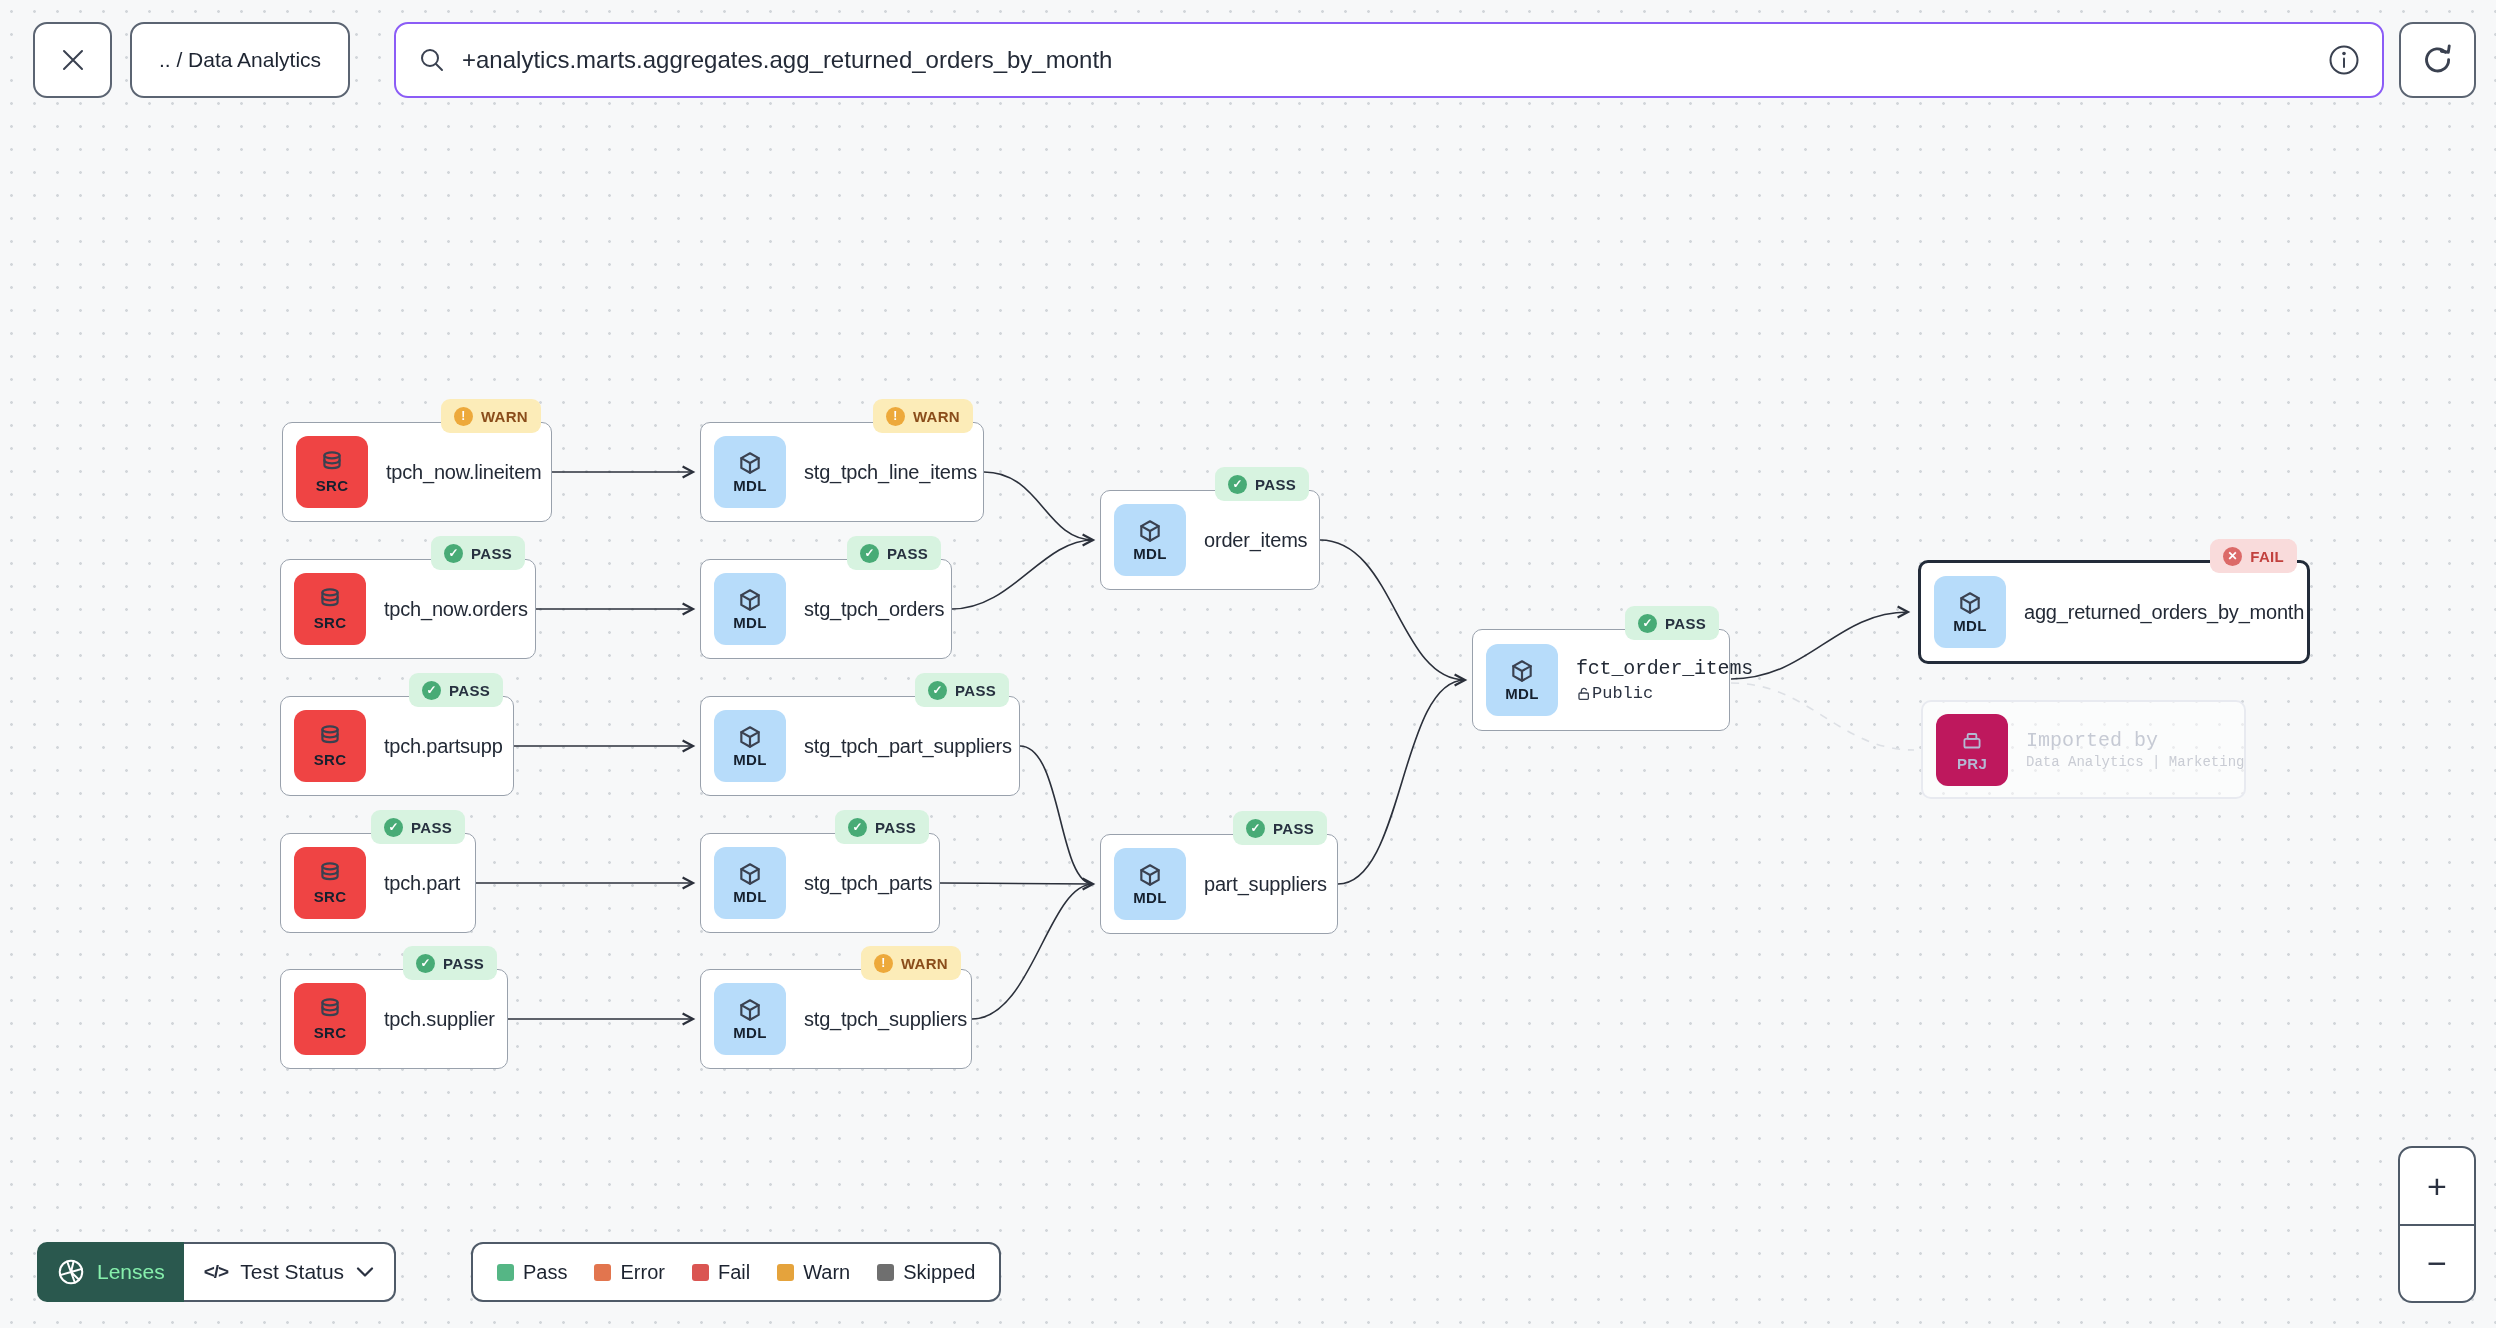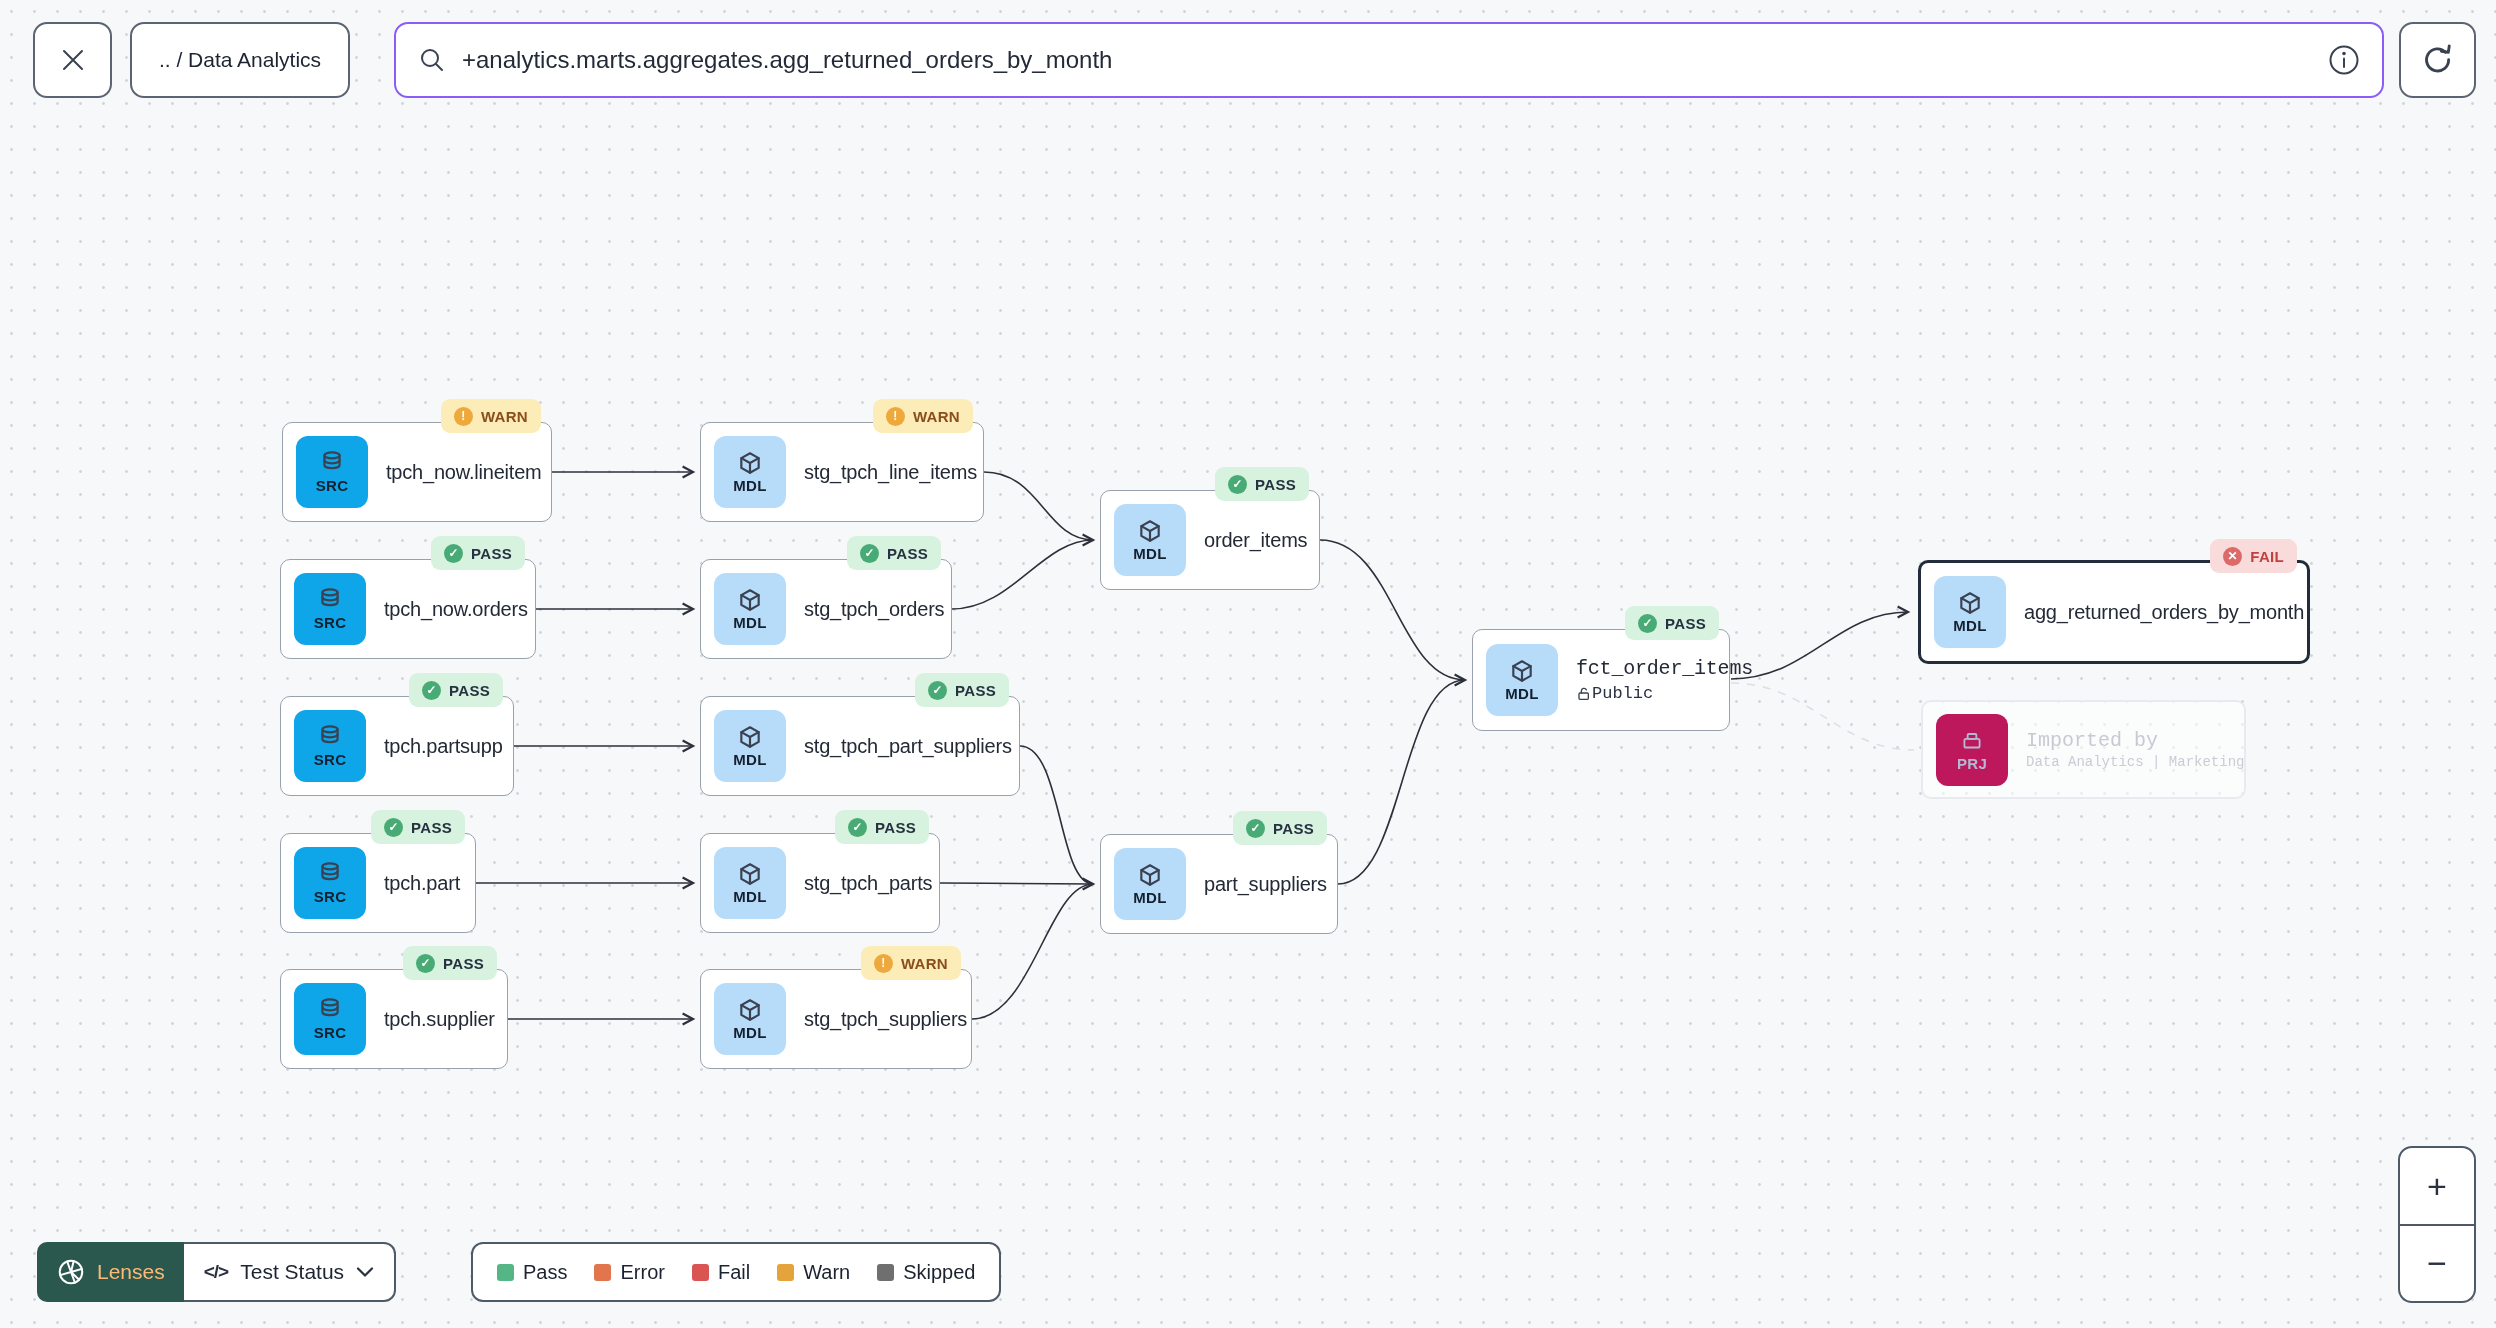--- a/index.html
+++ b/index.html
@@ -44,21 +44,21 @@
   }
   .node.selected { border:3px solid #232c3a; height:104px; }
   .node-label { font-size:20px; color:#232a36; letter-spacing:-0.2px; }
   .node-label-block { display:flex; flex-direction:column; gap:4px;font-family:Liberation Mono, monospace; }
   .node-sub { font-size:17px; color:#2a3140; display:flex; align-items:center; }
 
   .chip {
     flex:0 0 auto; width:72px; height:72px; border-radius:12px;
     display:flex; flex-direction:column; align-items:center; justify-content:center; gap:1px;
   }
-  .chip-src { background:#0ea5e9; }
+  .chip-src { background:#ef4444; }
   .chip-mdl { background:#b7dcfa; }
   .chip-prj { background:#be185d; }
   .chip span { font-size:15px; font-weight:bold; color:#15202e; letter-spacing:0.3px; }
   .chip-prj span { color:#b4b9d3; }
 
   .badge {
     position:absolute; top:-24px; right:10px; height:34px;
     border-radius:9px; padding:0 13px;
     display:flex; align-items:center; gap:8px;
     font-size:15px; font-weight:bold; letter-spacing:0.3px;
@@ -82,21 +82,21 @@
   .ghost .node-label-block { gap:2px; }
   .ghost-line1 { font-size:20px; color:#c6cad4; }
   .ghost-line2 { font-size:14px; color:#c9ccd4; }
 
   
   svg.edges { position:absolute; left:0; top:0; }
 
   
   .lens-group { position:absolute; left:37px; top:1242px; height:60px; display:flex; }
   .lens-dark {
-    background:#2a584e; color:#fdba74; border-radius:10px 0 0 10px;
+    background:#2a584e; color:#86efac; border-radius:10px 0 0 10px;
     display:flex; align-items:center; gap:11px; padding:0 19px;
     font-size:21px;
   }
   .lens-white {
     background:#fff; border:2px solid #4f5a68; border-left:none;
     border-radius:0 12px 12px 0;
     display:flex; align-items:center; gap:12px; padding:0 20px;
     font-size:21px; color:#1d2431;
   }
   .code-glyph { font-size:19px; font-weight:bold; color:#2a3140; letter-spacing:-1px; }

